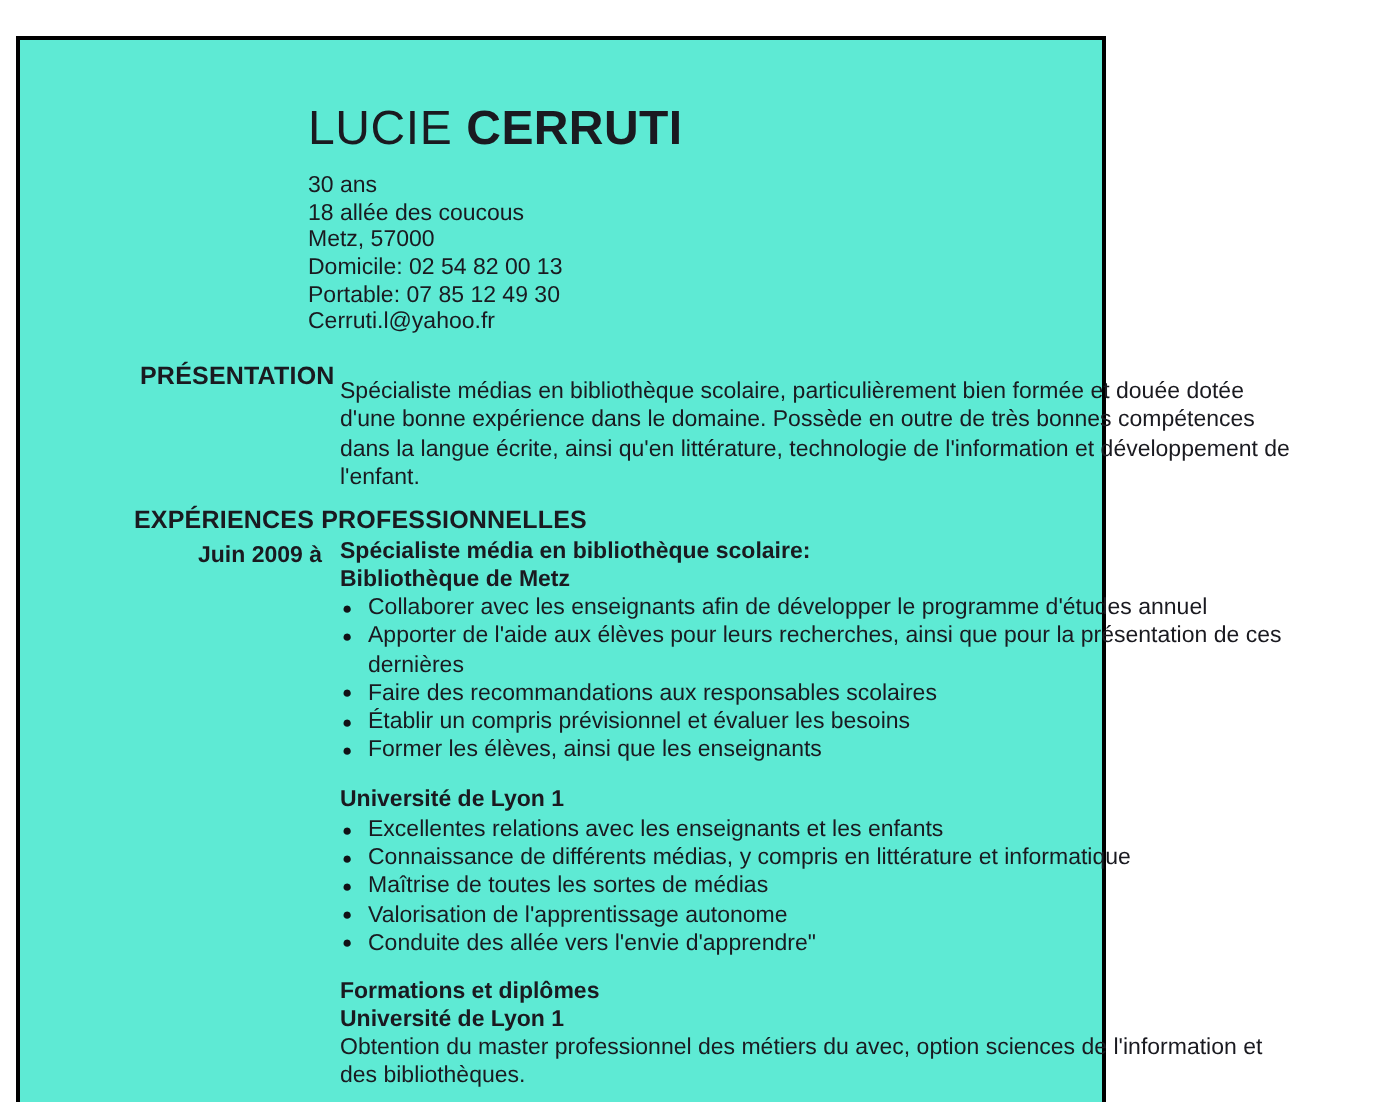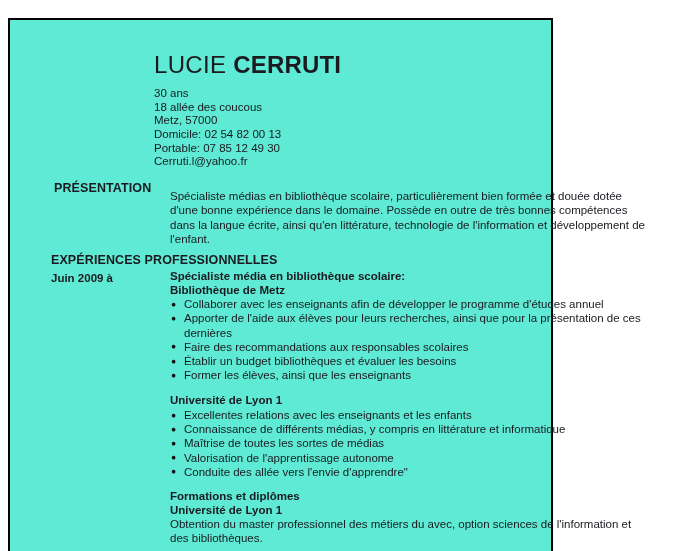--- a/index.html
+++ b/index.html
@@ -60,20 +60,21 @@
     white-space: nowrap;
   }
 
   
   .rail-heading {
     position: absolute;
     font-size: 12.5px;
     font-weight: 700;
     letter-spacing: 0.1px;
     white-space: nowrap;
+    margin-left: 16px;
   }
   #heading-presentation { left: 44px; top: 161px; }
   #heading-experiences  { left: 41px; top: 233px; }
 
   
   .presentation-body {
     position: absolute;
     left: 160px;
     top: 169px;
     width: 478px;
@@ -83,20 +84,21 @@
 
   
   .date-range {
     position: absolute;
     left: 41px;
     top: 251px;
     width: 110px;
     font-size: 11.5px;
     font-weight: 700;
     line-height: 14px;
+    text-align: right;
   }
   .date-range span { display: block; }
 
   .experience-body {
     position: absolute;
     left: 160px;
     top: 250px;
     width: 482px;
     font-size: 11.5px;
     line-height: 14.2px;
@@ -169,21 +171,21 @@
 
     <div class="experience-body">
 
       <div class="job-title">Spécialiste média en bibliothèque scolaire:</div>
       <div class="job-org">Bibliothèque de Metz</div>
 
       <ul class="bullets">
         <li>Collaborer avec les enseignants afin de développer le programme d'études annuel</li>
         <li>Apporter de l'aide aux élèves pour leurs recherches, ainsi que pour la présentation de ces dernières</li>
         <li>Faire des recommandations aux responsables scolaires</li>
-        <li>Établir un budget bibliothèques et évaluer les besoins</li>
+        <li>Établir un compris prévisionnel et évaluer les besoins</li>
         <li>Former les élèves, ainsi que les enseignants</li>
       </ul>
 
       <div class="block-gap"></div>
 
       <div class="job-org">Université de Lyon 1</div>
 
       <ul class="bullets">
         <li>Excellentes relations avec les enseignants et les enfants</li>
         <li>Connaissance de différents médias, y compris en littérature et informatique</li>

